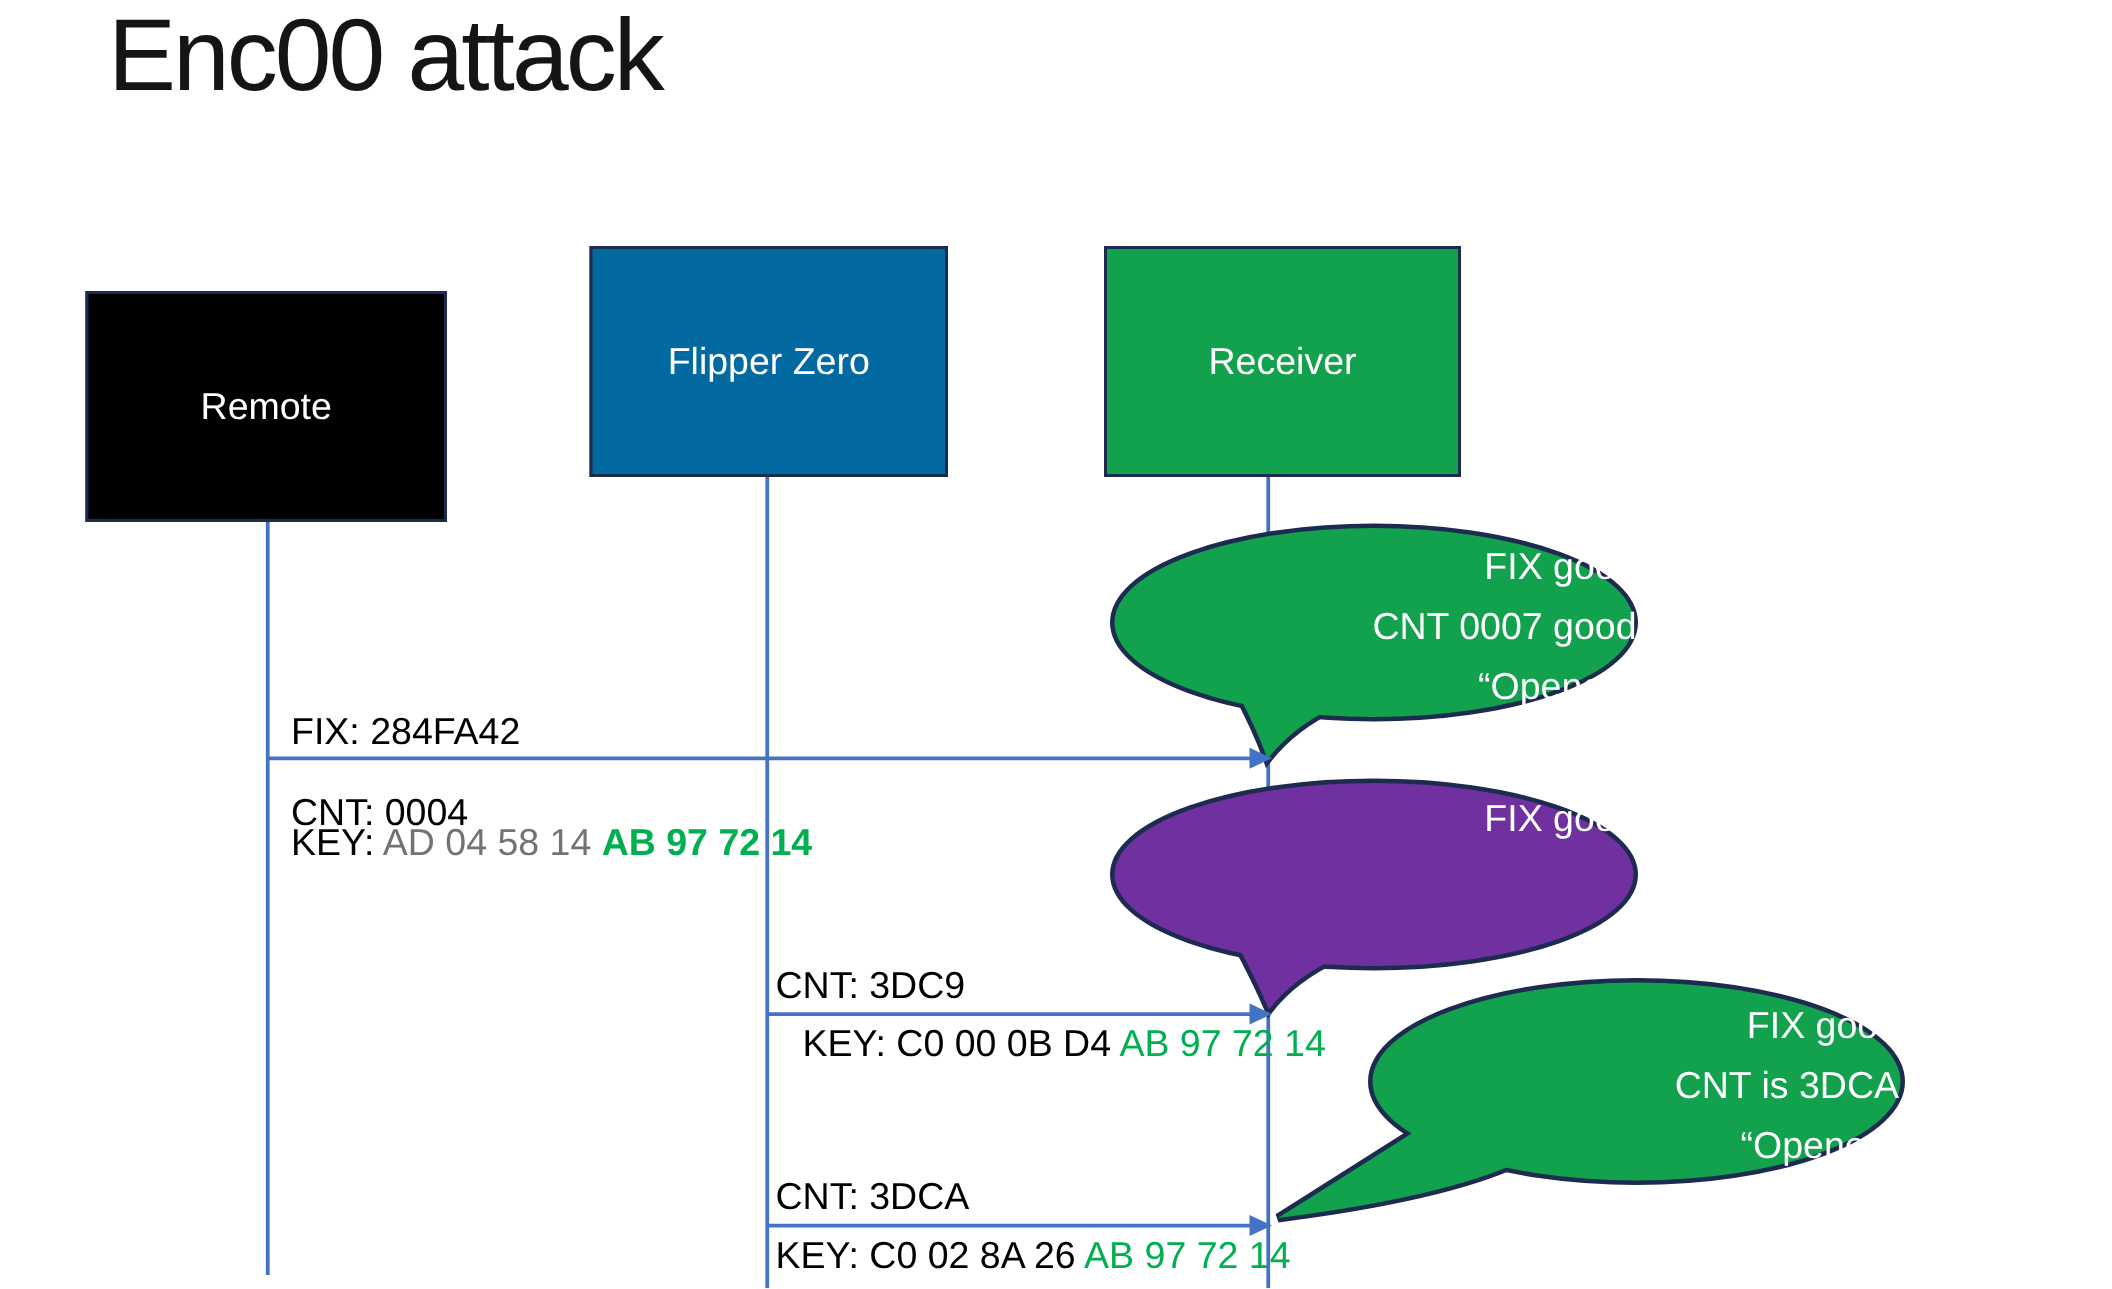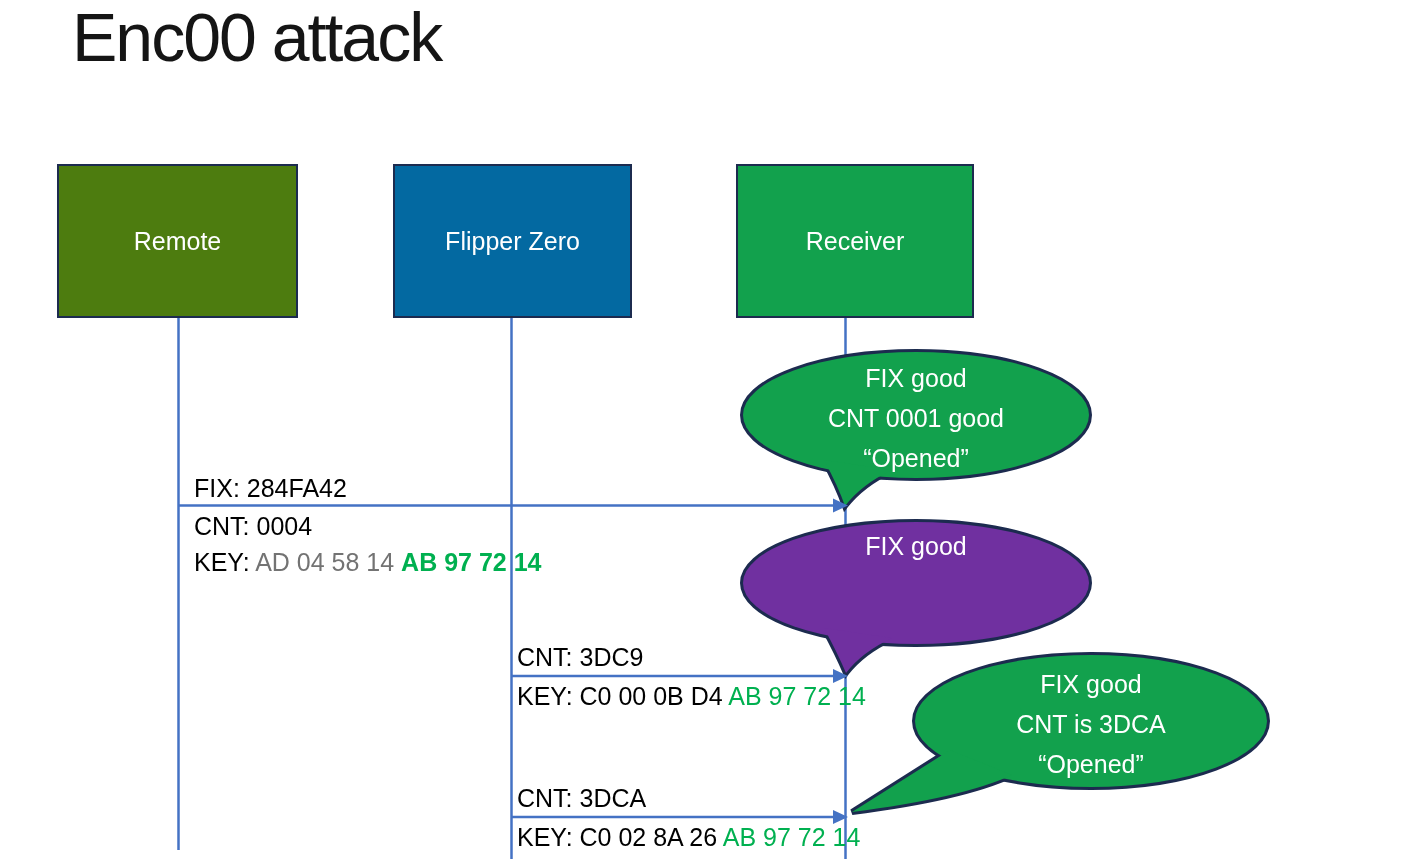--- a/index.html
+++ b/index.html
@@ -24,32 +24,32 @@
     color:#ffffff;font-size:25px;
   }
   .actor-remote{left:57px;width:237px;}
   .actor-flipper{left:393px;width:235px;}
   .actor-receiver{left:736px;width:234px;}
   .msg{
     position:absolute;
     font-size:25px;color:#000000;line-height:30px;white-space:nowrap;
   }
   .m1-fix{left:194px;top:473px;}
-  .m1-cnt{left:194px;top:511px;}
+  .m1-cnt{left:194px;top:527px;}
   .m1-key{left:194px;top:547px;}
   .m2-cnt{left:517px;top:642px;}
-  .m2-key{left:517px;top:681px;text-align:right;}
+  .m2-key{left:535px;top:681px;text-align:right;}
   .m3-cnt{left:517px;top:783px;}
   .m3-key{left:517px;top:822px;}
   .key-red{font-weight:400;}
   .key-green-bold{font-weight:700;}
   .bubble-text{
     position:absolute;width:350px;
     color:#ffffff;font-size:25px;line-height:40px;
-    text-align:center;white-space:nowrap;
+    text-align:right;white-space:nowrap;
   }
   .bt1{left:741px;top:358px;}
   .bt2{left:741px;top:526px;}
   .bt3{left:916px;top:664px;}
 </style>
 </head>
 <body>
 
 <div class="slide">
 
@@ -92,21 +92,21 @@
     <g>
       <line x1="511.5" y1="676" x2="835" y2="676" stroke-width="2.5" stroke="#4472C4"></line>
       <polygon points="848,676 833,669 833,683" fill="#4472C4"></polygon>
     </g>
     <g>
       <line x1="511.5" y1="817" x2="835" y2="817" stroke-width="2.5" stroke="#4472C4"></line>
       <polygon points="848,817 833,810 833,824" fill="#4472C4"></polygon>
     </g>
   </svg>
 
-  <div class="actor actor-remote" style="background-color: #4d7c0f;">
+  <div class="actor actor-remote" style="background-color: #000000; margin-top: 30px;">
     <span>Remote</span>
   </div>
   <div class="actor actor-flipper" style="background-color: #0369a1;">
     <span>Flipper Zero</span>
   </div>
   <div class="actor actor-receiver" style="background-color: rgb(18, 161, 77);">
     <span>Receiver</span>
   </div>
 
   <div class="msg m1-fix">FIX: 284FA42</div>
@@ -114,21 +114,21 @@
   <div class="msg m1-key"><span>KEY: </span><span class="key-red" style="color: #737373;">AD 04 58 14 </span><span class="key-green-bold" style="color: rgb(0, 176, 80);">AB 97 72 14</span></div>
 
   <div class="msg m2-cnt">CNT: 3DC9</div>
   <div class="msg m2-key"><span>KEY: C0 00 0B D4 </span><span style="color: rgb(0, 176, 80);">AB 97 72 14</span></div>
 
   <div class="msg m3-cnt">CNT: 3DCA</div>
   <div class="msg m3-key"><span>KEY: C0 02 8A 26 </span><span style="color: rgb(0, 176, 80);">AB 97 72 14</span></div>
 
   <div class="bubble-text bt1">
     <div>FIX good</div>
-    <div>CNT 0001 good</div>
+    <div>CNT 0007 good</div>
     <div>“Opened”</div>
   </div>
   <div class="bubble-text bt2">
     <div>FIX good</div>
   </div>
   <div class="bubble-text bt3">
     <div>FIX good</div>
     <div>CNT is 3DCA</div>
     <div>“Opened”</div>
   </div>

